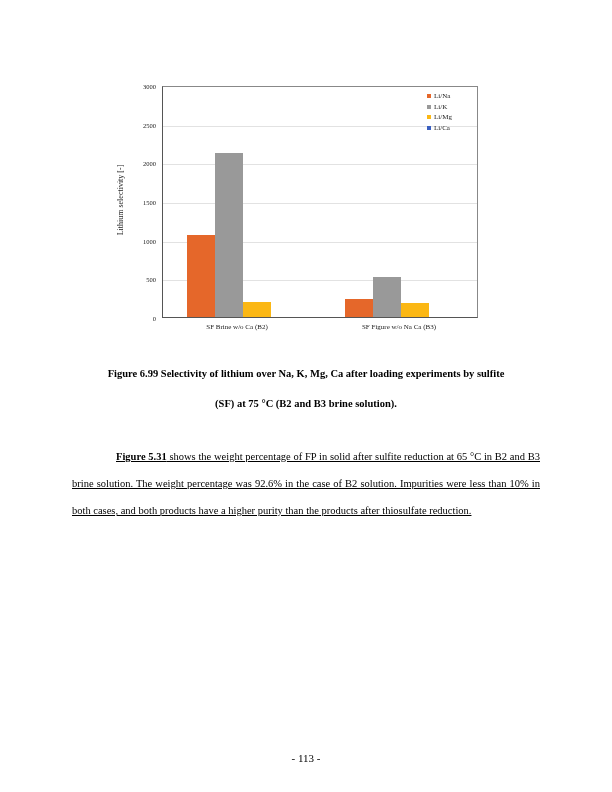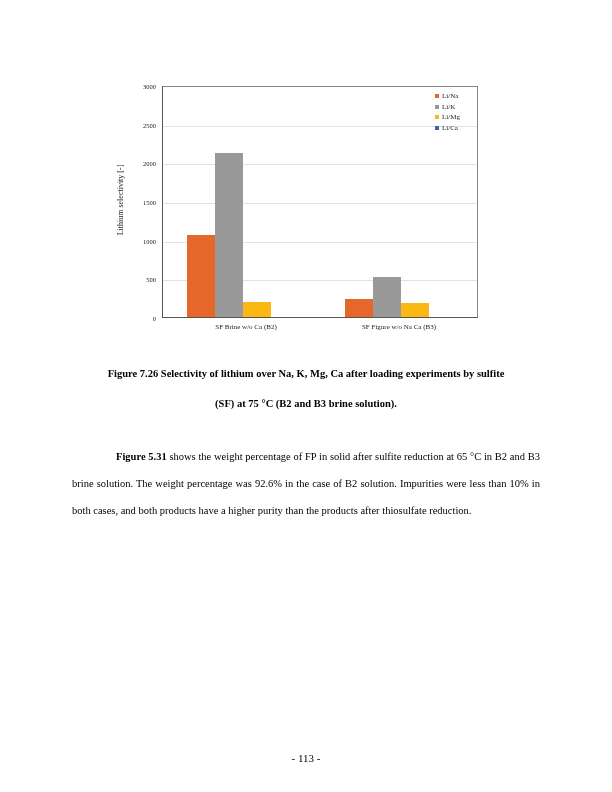--- a/index.html
+++ b/index.html
@@ -7,25 +7,25 @@
          font-family: "Liberation Serif", "DejaVu Serif", serif; color: #000; }
   .chart { position: absolute; left: 0; top: 0; width: 612px; height: 340px; }
   .plot { position: absolute; left: 162px; top: 86px; width: 316px; height: 232px;
           border-left: 1.5px solid #555; border-bottom: 1.5px solid #555;
           border-top: 1px solid #888; border-right: 1px solid #888; box-sizing: border-box; }
   .grid { position: absolute; left: 0; right: 0; height: 0; border-top: 1px solid #e2e2e2; }
   .ytick { position: absolute; right: 456px; font-size: 6.5px; color: #222; transform: translateY(-50%); text-align: right; }
   .ylabel { position: absolute; left: 120px; top: 200px; font-size: 8px; transform: translate(-50%, -50%) rotate(-90deg); white-space: nowrap; color: #222; }
   .bar { position: absolute; bottom: 0; width: 28px; }
   .xlabel { position: absolute; top: 323px; font-size: 7px; color: #222; transform: translateX(-50%); white-space: nowrap; }
-  .legend { position: absolute; left: 427px; top: 91px; font-size: 7px; color: #222; line-height: 10.5px; margin-left: 8px; }
+  .legend { position: absolute; left: 427px; top: 91px; font-size: 7px; color: #222; line-height: 10.5px; }
   .legend-item { display: flex; align-items: center; }
   .swatch { width: 4px; height: 4px; margin-right: 3px; display: inline-block; }
   .caption { position: absolute; left: 60px; width: 492px; text-align: center; font-weight: bold; font-size: 10.5px; }
-  .para { position: absolute; left: 72px; width: 468px; font-size: 10.5px; line-height: 27px; text-align: justify; }
+  .para { position: absolute; left: 72px; width: 468px; font-size: 10.5px; line-height: 27px; text-align: justify; text-decoration: underline; }
   .para .indent { display: inline-block; width: 44px; }
   .pagenum { position: absolute; left: 0; width: 612px; top: 752px; text-align: center; font-size: 11px; }
 </style>
 </head>
 <body>
 
 <div class="chart">
   <div class="ylabel">Lithium selectivity [-]</div>
   <div id="yticks">
       <div class="ytick" style="top: 318px;">0</div>
@@ -43,21 +43,21 @@
       <div class="grid" style="top: 77.3333px;"></div>
       <div class="grid" style="top: 38.6667px;"></div>
       <div class="bar" style="left: 24px; height: 81.9733px; background: rgb(229, 103, 42);"></div>
       <div class="bar" style="left: 52px; height: 163.947px; background: rgb(153, 153, 153);"></div>
       <div class="bar" style="left: 80px; height: 14.6933px; background: rgb(251, 183, 20);"></div>
       <div class="bar" style="left: 182px; height: 17.7867px; background: rgb(229, 103, 42);"></div>
       <div class="bar" style="left: 210px; height: 40.2133px; background: rgb(153, 153, 153);"></div>
       <div class="bar" style="left: 238px; height: 13.92px; background: rgb(251, 183, 20);"></div>
     </div>
   <div id="xlabels">
-      <div class="xlabel" style="left: 246px;">SF Brine w/o Ca (B2)</div>
+      <div class="xlabel" style="left: 237px;">SF Brine w/o Ca (B2)</div>
       <div class="xlabel" style="left: 399px;">SF Figure w/o Na Ca (B3)</div>
     </div>
   <div class="legend" id="legend">
       <div class="legend-item">
         <span class="swatch" style="background: rgb(229, 103, 42);"></span>
         <span>Li/Na</span>
       </div>
       <div class="legend-item">
         <span class="swatch" style="background: rgb(153, 153, 153);"></span>
         <span>Li/K</span>
@@ -66,18 +66,18 @@
         <span class="swatch" style="background: rgb(251, 183, 20);"></span>
         <span>Li/Mg</span>
       </div>
       <div class="legend-item">
         <span class="swatch" style="background: rgb(58, 95, 192);"></span>
         <span>Li/Ca</span>
       </div>
     </div>
 </div>
 
-<div class="caption" style="top:368px;">Figure 7.26 Selectivity of lithium over Na, K, Mg, Ca after loading experiments by sulfite</div>
+<div class="caption" style="top:368px;">Figure 6.99 Selectivity of lithium over Na, K, Mg, Ca after loading experiments by sulfite</div>
 <div class="caption" style="top:398px;">(SF) at 75 °C (B2 and B3 brine solution).</div>
 
 <div class="para" style="top:443px;"><span class="indent"></span><b>Figure 5.31</b><span> shows the weight percentage of FP in solid after sulfite reduction at 65 °C in B2 and B3 brine solution. The weight percentage was 92.6% in the case of B2 solution. Impurities were less than 10% in both cases, and both products have a higher purity than the products after thiosulfate reduction.</span></div>
 
 <div class="pagenum">- 113 -</div>
 
 </body></html>

